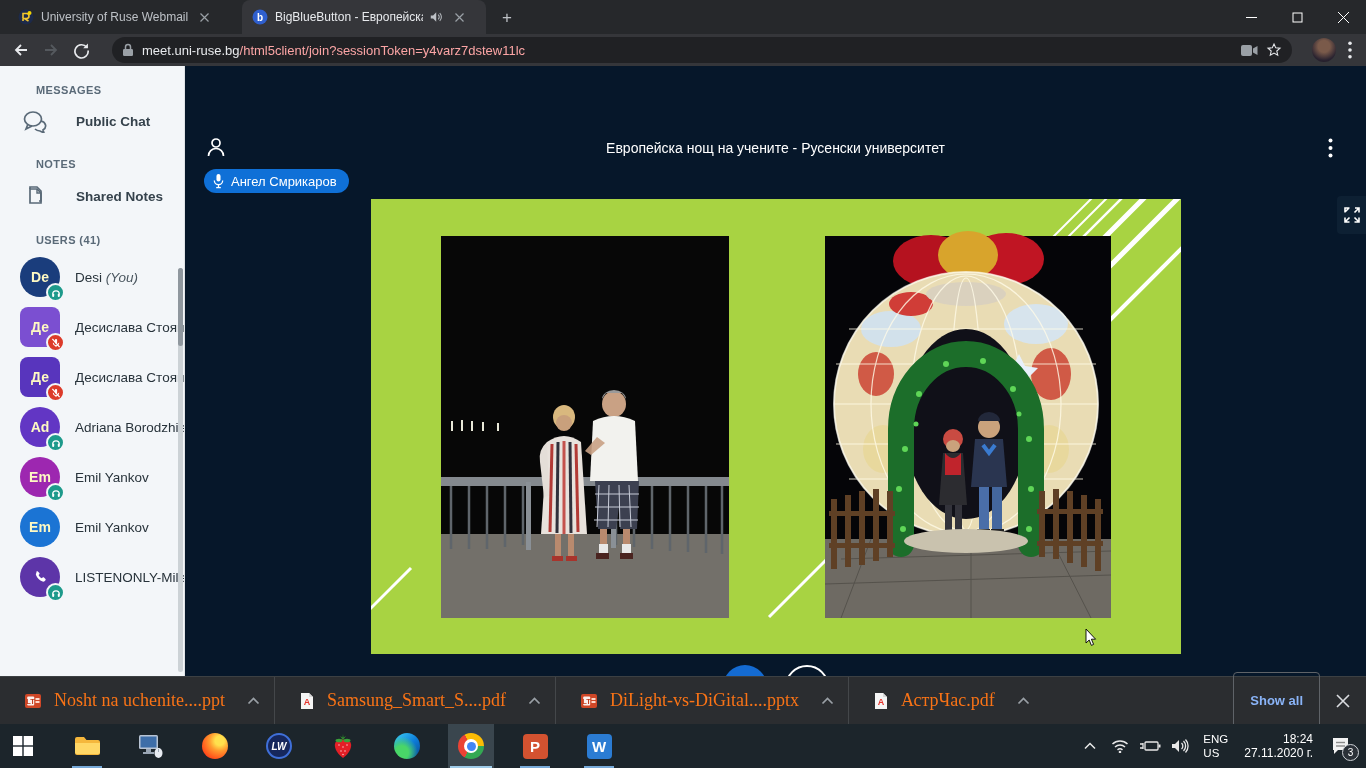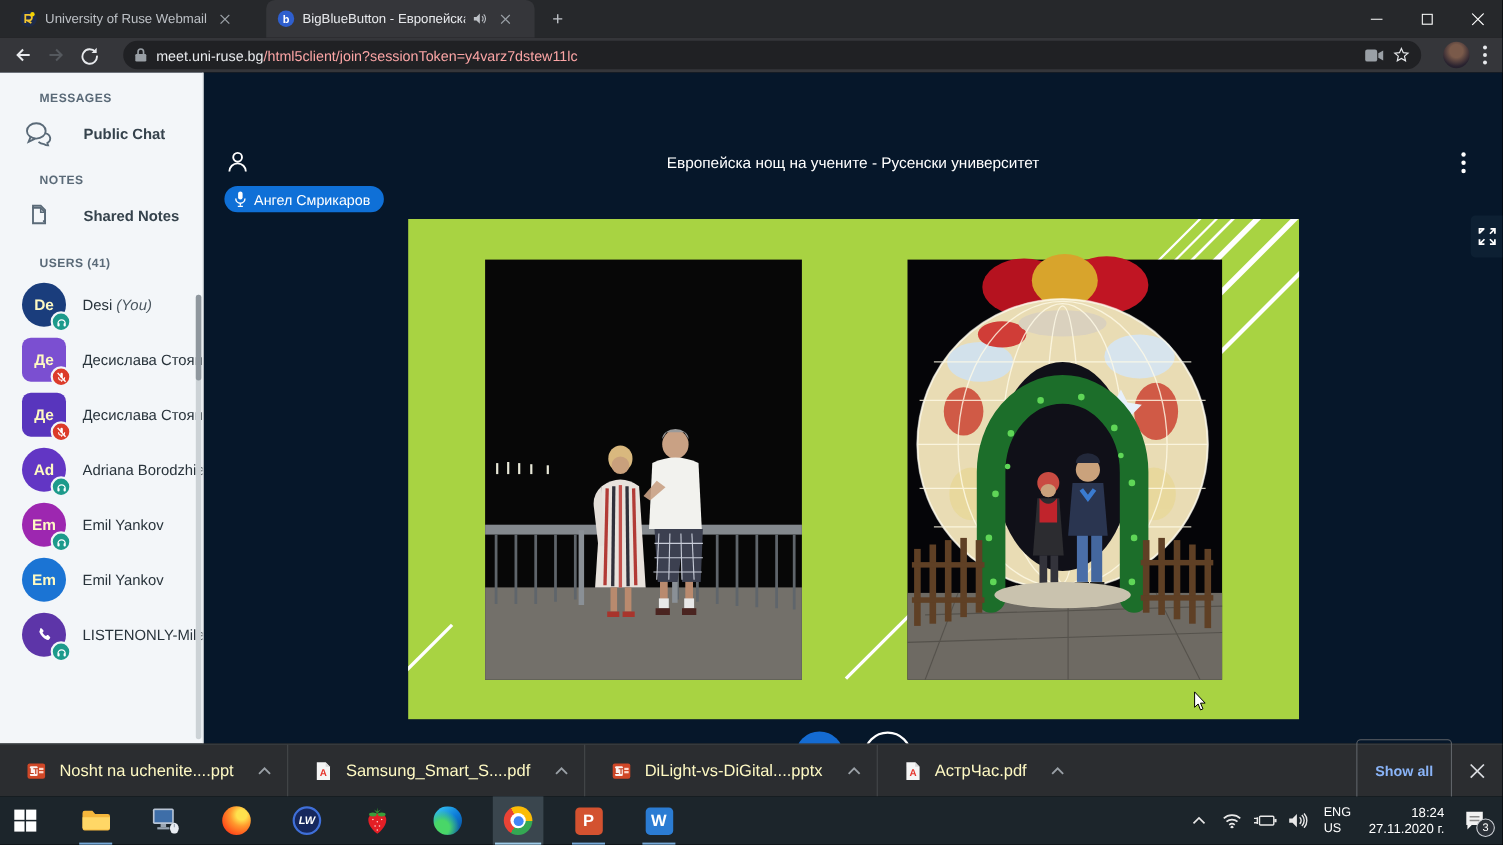--- a/index.html
+++ b/index.html
@@ -73,21 +73,21 @@
   #slide { position:absolute; left:186px; top:85px; width:810px; height:455px; }
   .actionbar { position:absolute; left:0; top:551px; width:1181px; display:flex; justify-content:center; gap:18px; }
   .action-btn { width:44px; height:44px; border-radius:50%; display:flex; align-items:center; justify-content:center; }
   .action-btn.audio { background:#146bd2; }
   .action-btn.cam { background:transparent; border:2.5px solid #fff; }
 
   
   #downloads { position:absolute; left:0; top:676px; width:1366px; height:48px; background:#2b2d30;
                border-top:1px solid #3c4043; display:flex; align-items:stretch; }
   .dl-item { display:flex; align-items:center; gap:12px; padding:0 14px 0 24px; }
-  .dl-name { color:#fef9c3; font-size:15px; white-space:nowrap; }
+  .dl-name { color:#f97316; font-size:18px; white-space:nowrap;font-family:Liberation Serif, serif; }
   .dl-chevron { margin-left:10px; }
   .dl-sep { width:1px; background:#44474a; margin:0; }
   #dl-right { margin-left:auto; display:flex; align-items:center; gap:16px; padding-right:16px; }
   #show-all-btn { border:1px solid #5f6368; border-radius:4px; background:transparent; color:#8ab4f8;
                   font-size:13px; font-weight:bold; padding:20px 16px; font-family:inherit; }
 
   
   #taskbar { position:absolute; left:0; top:724px; width:1366px; height:44px; background:#1c252b;
              display:flex; align-items:stretch; }
   .tb-btn { width:46px; display:flex; align-items:center; justify-content:center; position:relative; }

